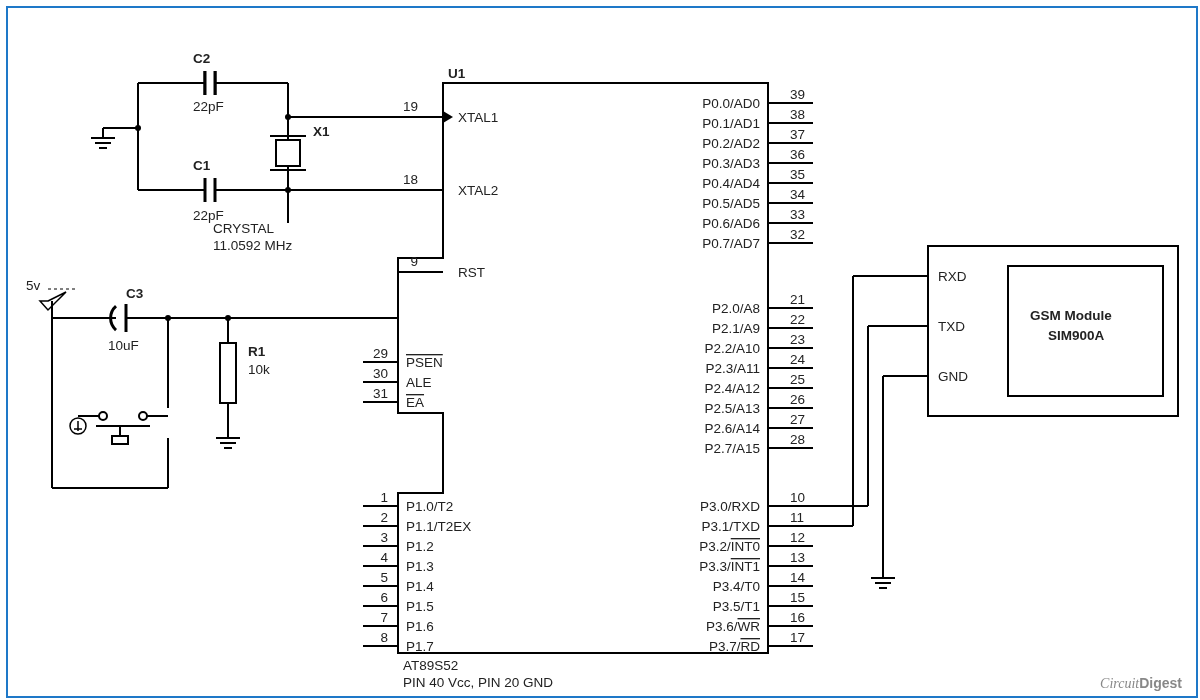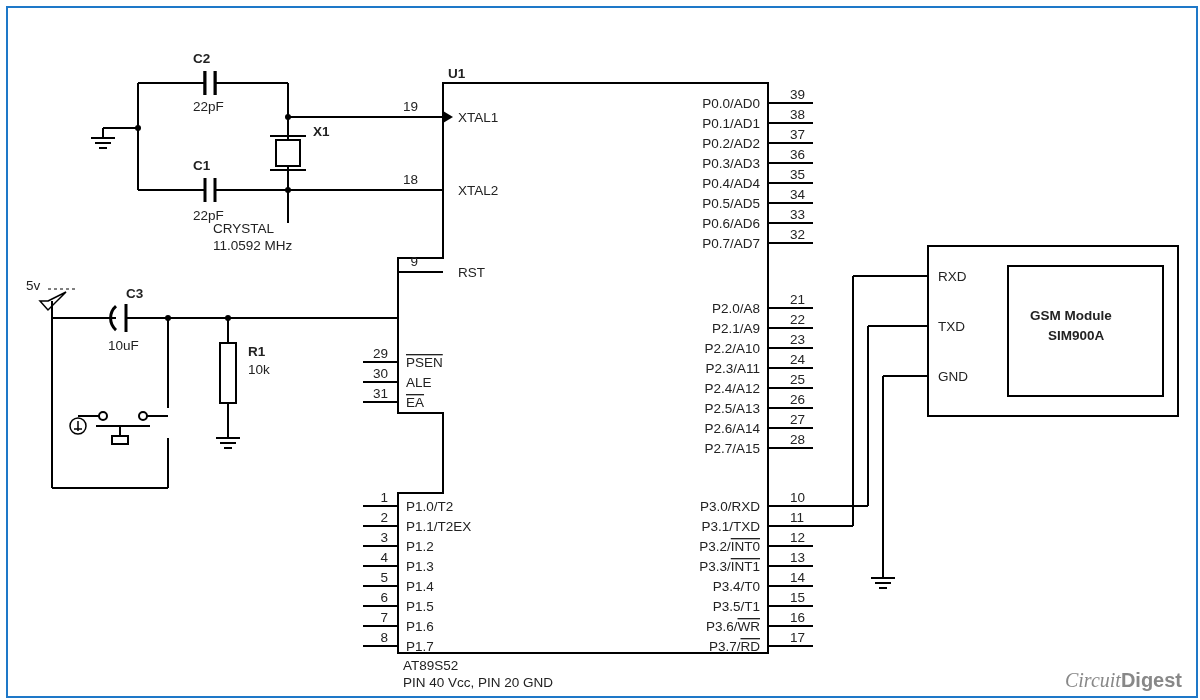--- a/index.html
+++ b/index.html
@@ -1,20 +1,20 @@
 <!DOCTYPE html>
 <html><head>
 <meta charset="utf-8">
 <style>
   html,body{margin:0;padding:0;width:1200px;height:700px;background:#fff;font-family:Arial,Helvetica,sans-serif;font-size:13.5px;color:#222}
   .frame{position:absolute;left:6px;top:6px;width:1188px;height:688px;border:2px solid #1e78c8;background:#fff}
   svg{position:absolute;left:0;top:0}
   text{font-family:Arial,Helvetica,sans-serif;font-size:13.5px;fill:#222}
   .b{font-weight:bold}
-  .watermark{position:absolute;right:18px;bottom:8px;font-size:20px;color:#888;font-family:Georgia,serif;font-style:italic}
+  .watermark{position:absolute;right:18px;bottom:8px;font-size:14px;color:#888;font-family:Georgia,serif;font-style:italic}
   .watermark .d{font-style:normal;font-family:Arial,sans-serif;font-weight:bold;color:#888}
 </style>
 </head>
 <body>
 
 <div class="frame">
 <svg width="1188" height="688">
 <defs>
   <g id="gnd">
     <line x1="0" y1="0" x2="0" y2="10" stroke="#000" stroke-width="2"></line>

